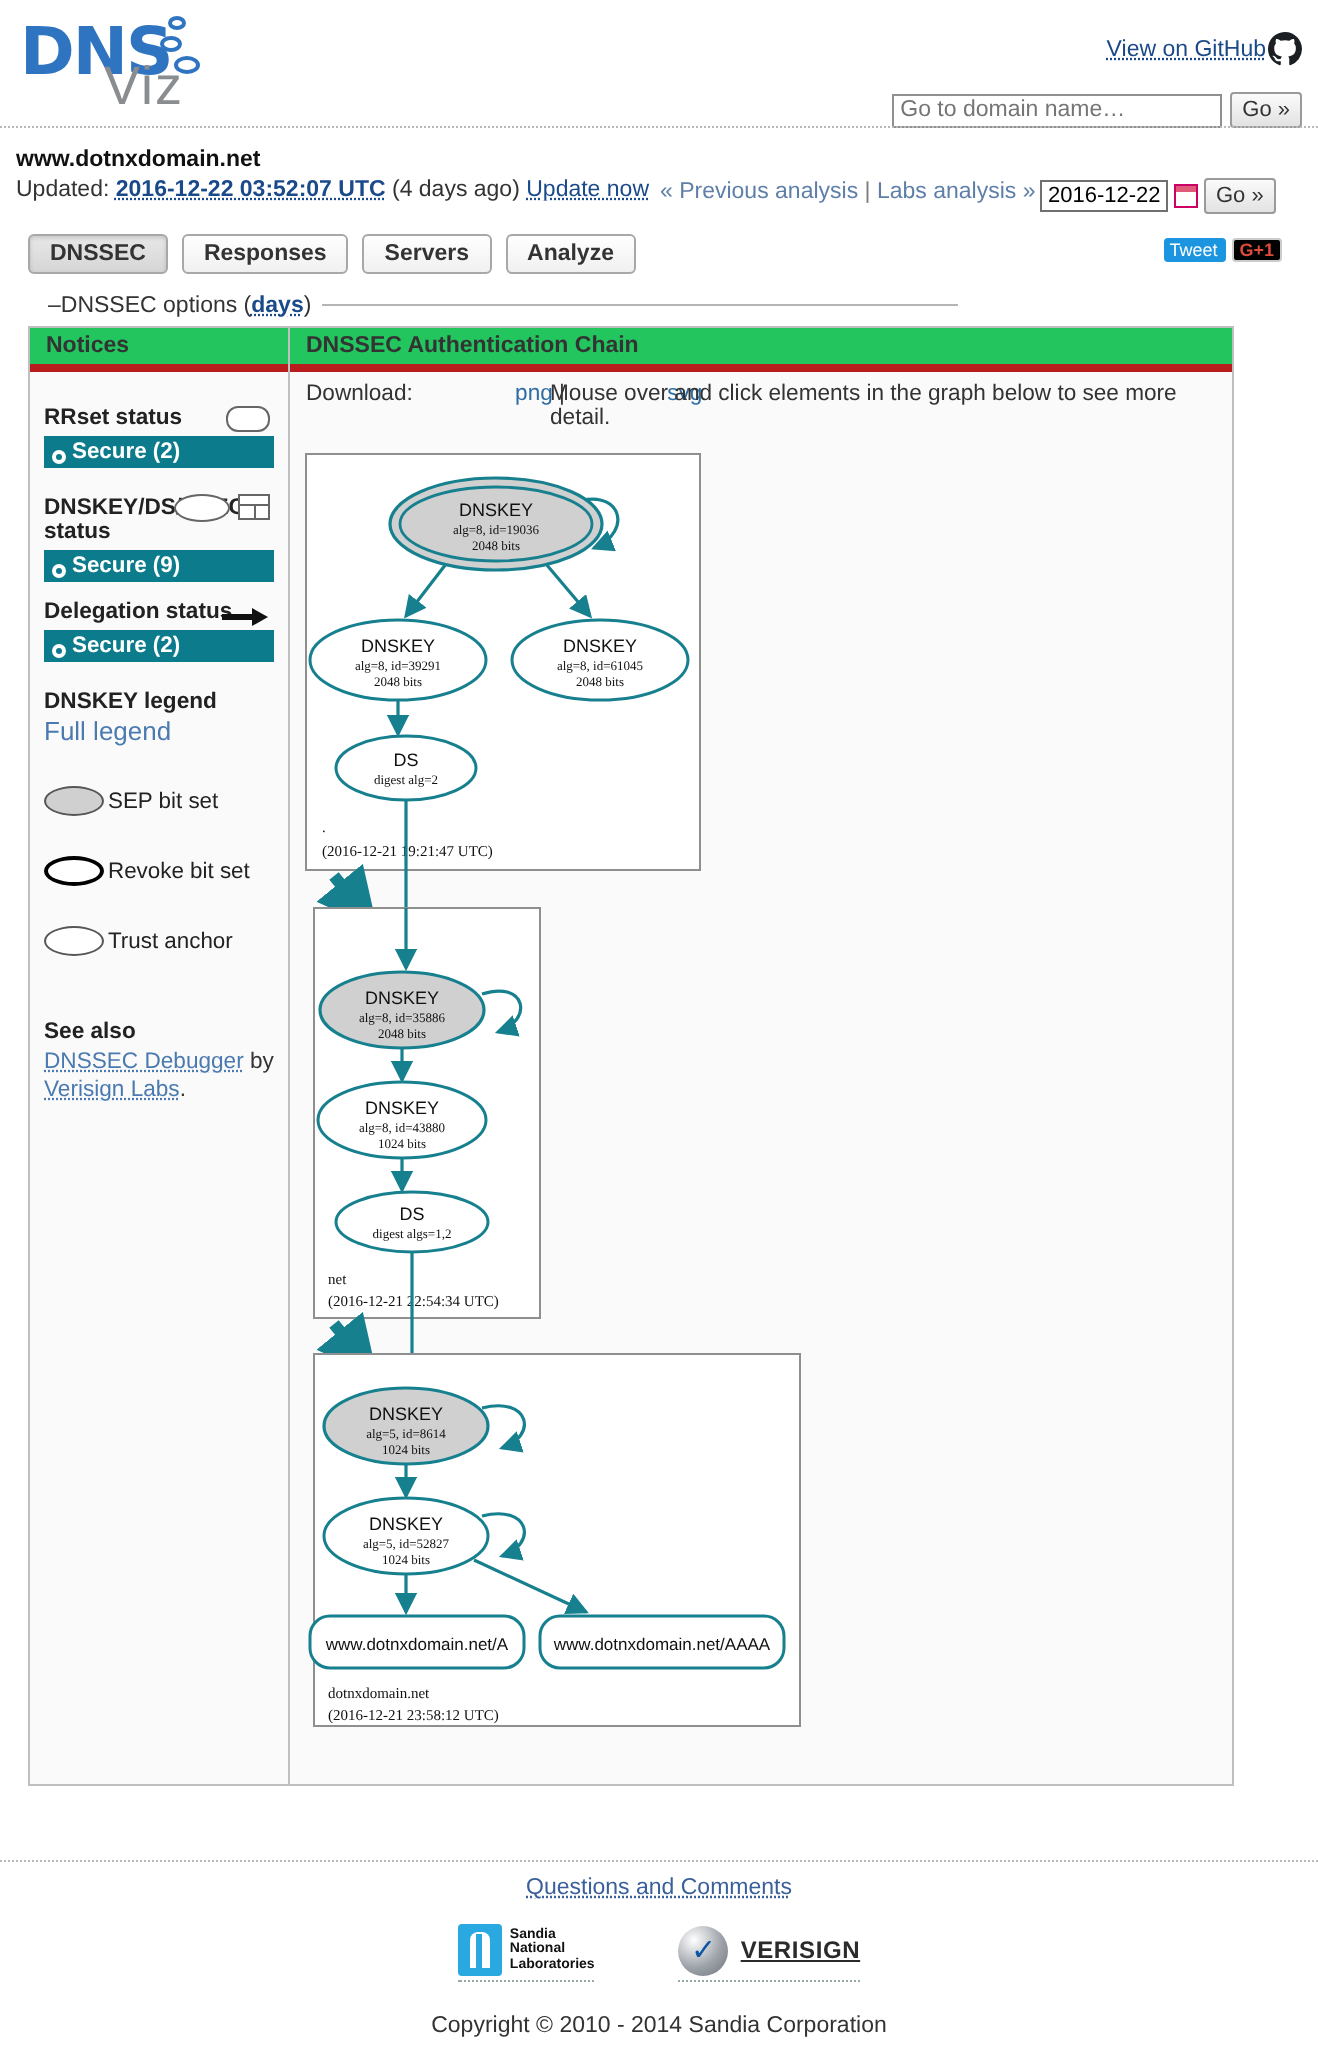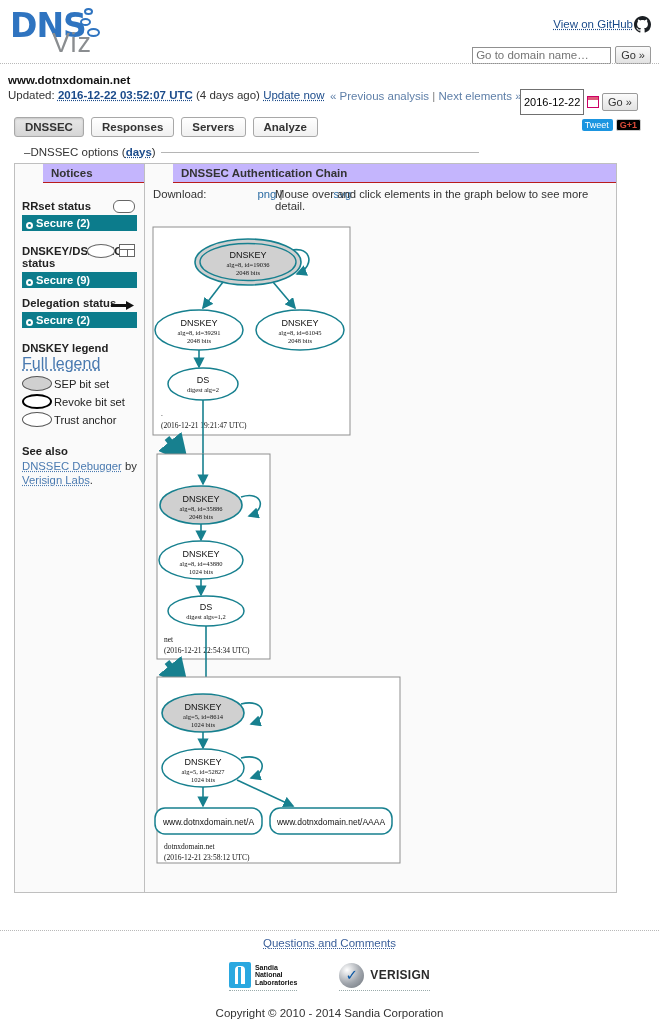--- a/index.html
+++ b/index.html
@@ -23,39 +23,39 @@
   .logo .b1 { width: 9px; height: 7px; left: 76px; top: 4px; }
   .logo .b2 { width: 11px; height: 8px; left: 72px; top: 14px; }
   .logo .b3 { width: 13px; height: 9px; left: 79px; top: 24px; }
 
   .gh { position: absolute; right: 8px; top: 16px; font-size: 11.5px; }
   .gh a { color: #1a4a8a; text-decoration: underline; text-decoration-style: dotted; }
   .gh .ghicon { display: inline-block; vertical-align: -5px; margin-left: 1px; }
 
   .searchrow { position: absolute; right: 8px; top: 46px; display: flex; align-items: center; gap: 4px; }
   .searchrow input {
-    width: 139px; height: 17px; font-size: 11.5px; padding: 1px 3px;
+    width: 165px; height: 17px; font-size: 11.5px; padding: 1px 3px;
     border: 1px solid #909090; font-family: "Liberation Sans", sans-serif; color: #333;
   }
   .btn-go {
     height: 18px; font-size: 11px; padding: 0 5px; border: 1px solid #9a9a9a;
     background: linear-gradient(#fbfbfb,#e2e2e2); border-radius: 2px; cursor: pointer;
     font-family: "Liberation Sans", sans-serif; color: #333; line-height: 16px;
   }
   .dotrule { position: absolute; left: 0; right: 0; top: 63px; border-top: 1px dotted #b9b9b9; }
 
   
   .domainname { margin: 6px 0 0 8px; font-weight: bold; font-size: 11.5px; color: #111; }
   .updrow { margin: 3px 0 0 8px; position: relative; height: 20px; font-size: 11.5px; color: #333; }
   .updrow a { color: #1a4a8a; text-decoration: underline; text-decoration-style: dotted; }
   .updrow .ts { font-weight: bold; }
   .navan { position: absolute; left: 322px; top: 1px; color: #7c7c7c; font-size: 11.5px; }
   .navan a { color: #5e7fa8; text-decoration: none; }
   .datebox { position: absolute; left: 512px; top: 0px; display: flex; align-items: center; gap: 3px; }
-  .datebox input { width: 64px; height: 26px; font-size: 11px; border: 1px solid #707070; padding: 0 3px; }
+  .datebox input { width: 64px; height: 16px; font-size: 11px; border: 1px solid #707070; padding: 0 3px; }
   .cal { width: 12px; height: 12px; border: 1px solid #c06; background: #fff; position: relative; }
   .cal:before { content: ""; position: absolute; left: 0; right: 0; top: 0; height: 3px; background: #e05a7a; }
 
   
   .tabs { margin: 8px 0 0 14px; display: flex; gap: 7px; position: relative; }
   .tab {
     border: 1px solid #a8a8a8; border-radius: 3px; padding: 3px 10px;
     font-size: 11.5px; font-weight: bold; color: #333; cursor: pointer;
     background: linear-gradient(#ffffff,#f0f0f0);
   }
@@ -67,45 +67,45 @@
   
   .optrow { margin: 8px 0 0 24px; position: relative; height: 14px; }
   .optrow .lbl { background: #fff; font-size: 11.5px; color: #333; padding-right: 5px; position: relative; z-index: 2; display: inline-block; }
   .optrow .lbl a { color: #1a4a8a; font-weight: bold; text-decoration: underline; text-decoration-style: dotted; }
   .optrow .line { position: absolute; left: 0; right: 180px; top: 7px; border-top: 1px solid #b5b5b5; z-index: 1; }
 
   
   .panel { position: absolute; left: 14px; top: 163px; width: 603px; height: 730px;
            border: 1px solid #bfbfbf; background: #fafafa; display: flex; }
   .sidebar { width: 130px; border-right: 1px solid #bfbfbf; background: #fafafa; }
-  .sec-head { background: #c4b5fd; border-bottom: 1px solid #b91c1c; font-weight: bold;
-              font-size: 11.5px; padding: 3px 8px; color: #333; margin-left: 28px; }
+  .sec-head { background: #22c55e; border-bottom: 4px solid #b91c1c; font-weight: bold;
+              font-size: 11.5px; padding: 3px 8px; color: #333; }
   .sb-body { padding: 8px 7px; }
   .grp { margin-bottom: 2px; position: relative; }
   .grp-title { font-weight: bold; font-size: 11.3px; color: #222; margin: 9px 0 3px 0; }
   .badge { background: #0c7c8c; color: #fff; font-weight: bold; font-size: 11.2px;
            padding: 2px 4px; display: flex; align-items: flex-end; gap: 3px; }
   .dot { width: 7px; height: 7px; border-radius: 50%; border: 2px solid #fff; display: inline-block; }
   .ic-rrset { position: absolute; right: 2px; top: 0px; width: 22px; height: 13px;
               border: 1px solid #666; border-radius: 6px; background: #fff; }
   .ic-dnskey { position: absolute; right: 22px; top: -1px; width: 28px; height: 14px;
               border: 1px solid #666; border-radius: 50%; background: #fff; }
   .ic-nsec { position: absolute; right: 2px; top: -1px; width: 16px; height: 13px;
               border: 1px solid #666; background: #fff; }
   .ic-nsec:before { content:""; position:absolute; left:0; right:0; top:4px; border-top: 1px solid #666; }
   .ic-nsec:after { content:""; position:absolute; top:4px; bottom:0; left:7px; border-left: 1px solid #666; }
   .ic-arrow { position: absolute; right: 2px; top: 2px; width: 24px; height: 8px; }
   .lg-title { font-weight: bold; font-size: 11.3px; color: #222; margin: 14px 0 1px 0; }
-  .lnk { color: #4a7ab0; font-size: 16px; text-decoration: underline; text-decoration-style: dotted; cursor: pointer; }
-  .lgrow { display: flex; align-items: center; gap: 2px; margin-top: 3px; font-size: 11.2px; color: #222; }
+  .lnk { color: #4a7ab0; font-size: 13px; text-decoration-style: dotted; cursor: pointer; }
+  .lgrow { display: flex; align-items: center; gap: 2px; margin-top: 20px; font-size: 11.2px; color: #222; }
   .ov { width: 30px; height: 15px; border-radius: 50%; border: 1px solid #555; flex: 0 0 auto; }
   .ov.sep { background: #d0d0d0; }
   .ov.rev { border-width: 2px; border-color: #000; background: #fff; }
   .ov.ta { background: #fff; }
-  .seealso { margin-top: 18px; }
+  .seealso { margin-top: 32px; }
   .seealso .t { font-weight: bold; font-size: 11.3px; color: #222; margin-bottom: 2px; }
   .seealso .txt { font-size: 11.3px; color: #333; line-height: 14px; }
   .seealso a { color: #4a7ab0; text-decoration: underline; text-decoration-style: dotted; }
 
   
   .content { flex: 1; background: #fafafa; position: relative; }
   .dlrow { position: relative; padding: 5px 8px 0 8px; font-size: 11.3px; color: #333; }
   .dlrow a { color: #2e6da4; text-decoration: none; padding-left: 48px; }
   .hint { position: absolute; left: 130px; top: 5px; font-size: 11.3px; color: #333; }
   .graph { position: absolute; left: 0; top: 28px; right: 0; bottom: 0; }
@@ -138,21 +138,21 @@
 <div class="domainname">www.dotnxdomain.net</div>
 <div class="updrow">
   <span>Updated:</span>
   <a class="ts">2016-12-22 03:52:07 UTC</a>
   <span>(4 days ago)</span>
   <a>Update now</a>
 
   <span class="navan">
     <a>« Previous analysis</a>
     <span>|</span>
-    <a>Next elements »</a>
+    <a>Labs analysis »</a>
   </span>
 
   <span class="datebox">
     <input value="2016-12-22" style="">
     <span class="cal"></span>
     <button class="btn-go">Go »</button>
   </span>
 </div>
 
 <div class="tabs">
@@ -388,18 +388,18 @@
         <div>Sandia</div>
         <div>National</div>
         <div>Laboratories</div>
       </div>
     </div>
 
     <div style="display:flex;align-items:center;gap:6px;border-bottom:1px dotted #9aa;padding-bottom:2px;">
       <div style="width:25px;height:25px;border-radius:50%;background:radial-gradient(circle at 32% 28%,#ffffff 0%,#9fa4ab 55%,#6d737b 100%);display:flex;align-items:center;justify-content:center;">
         <span style="color:#0a57a4;font-size:15px;font-weight:bold;font-family:'DejaVu Sans',sans-serif;line-height:15px;">✓</span>
       </div>
-      <span style="font-size:12px;font-weight:bold;color:#2b2b2b;letter-spacing:.3px;">VERISIGN</span>
+      <span style="font-size:12px;font-weight:bold;color:#2b2b2b;letter-spacing:.3px;text-decoration:underline;">VERISIGN</span>
     </div>
   </div>
 
   <div style="margin-top:16px;font-size:11.5px;color:#333;">Copyright © 2010 - 2014 Sandia Corporation</div>
 </div>
 
 </body></html>

